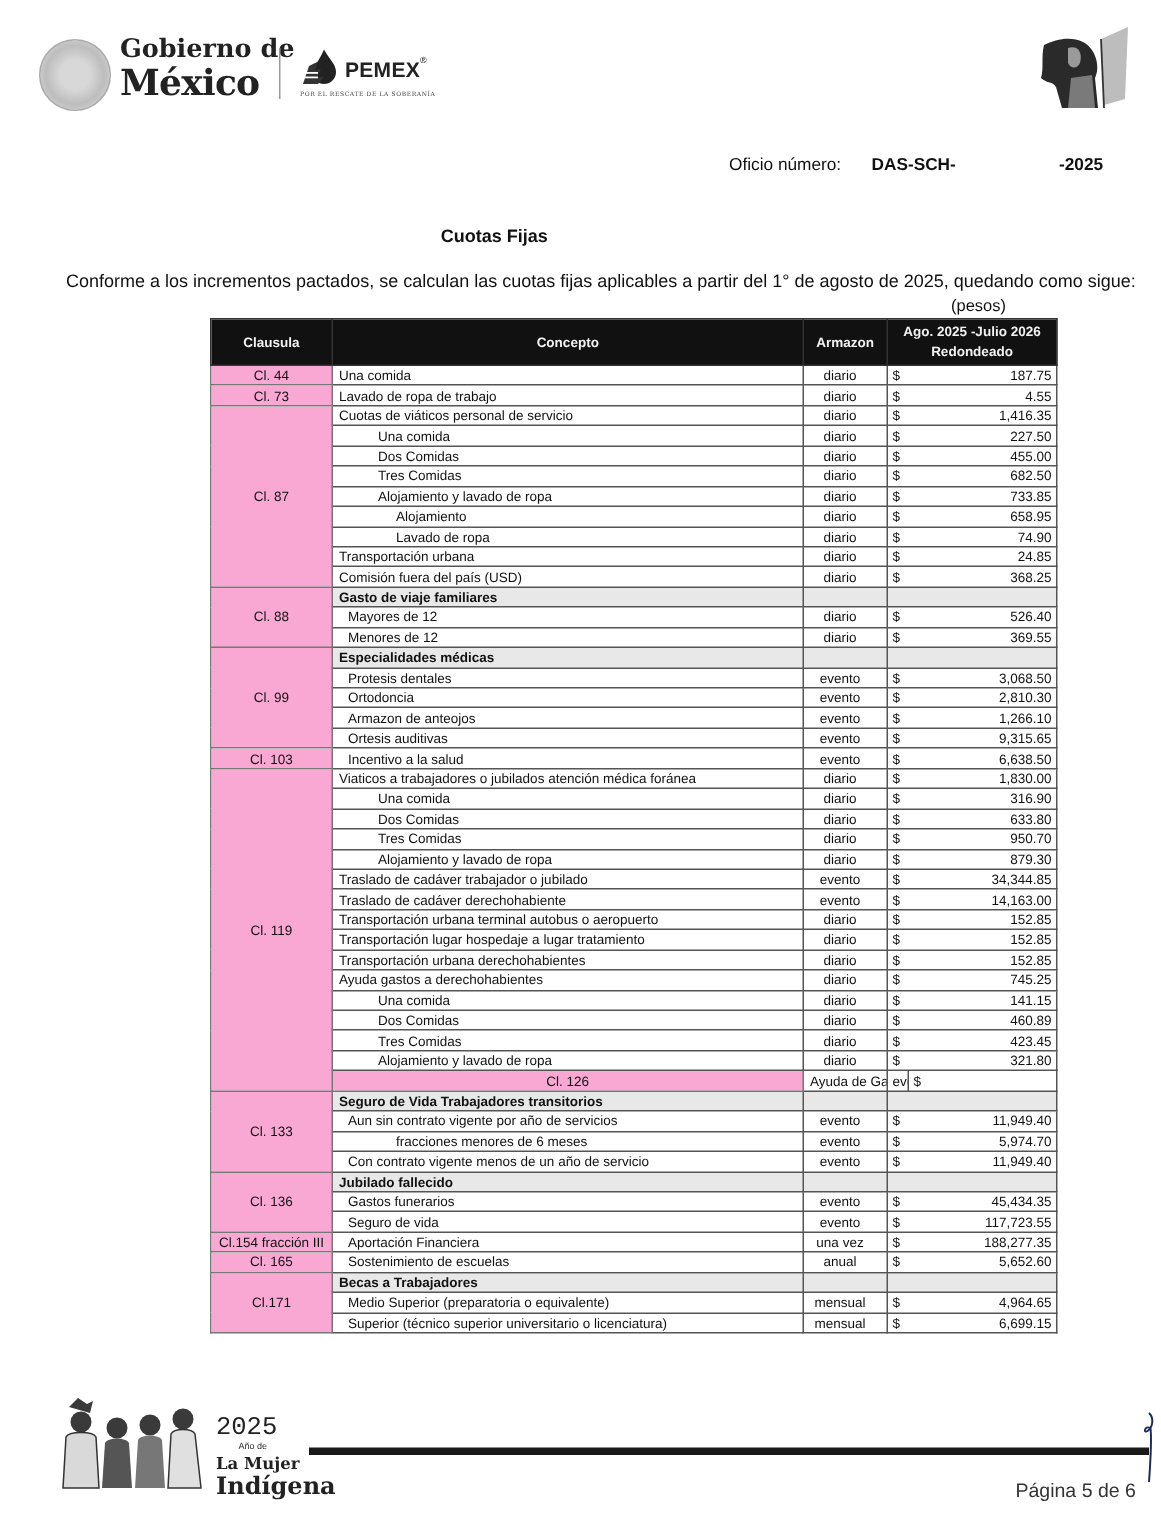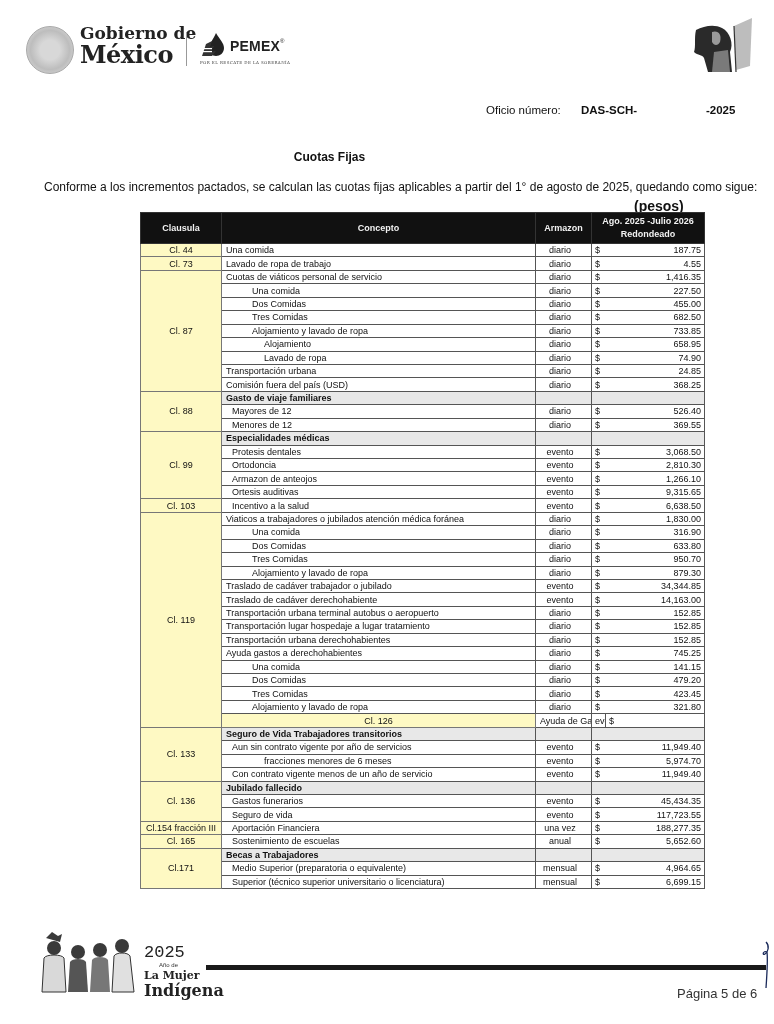--- a/index.html
+++ b/index.html
@@ -17,28 +17,28 @@
   #pemex-text .reg { font-size:6px; font-weight:normal; vertical-align:top; }
   #pemex-tag { left:200px; top:60px; font-family:"DejaVu Serif", serif; font-size:4px; color:#444; letter-spacing:0.4px; }
   #heroine { left:690px; top:16px; width:66px; height:58px; }
 
   #oficio { left:486px; top:104px; font-size:11.5px; }
   #oficio b { font-weight:bold;padding-left:17px; }
   #oficio-year { left:706px; top:104px; font-size:11.5px; font-weight:bold; }
 
   #title { left:0; width:659px; top:150px; text-align:center; font-size:12px; font-weight:bold; }
   #intro { left:44px; top:180px; font-size:12px; white-space:nowrap; }
-  #pesos { left:634px; top:198px; font-size:14px; font-weight:bold; }
+  #pesos { left:634px; top:198px; font-size:11px; font-weight:normal; }
 
   
   #tbl { left:111px; top:212px; width:564px; border-collapse:collapse; table-layout:fixed; font-size:9px;margin-left:29px; }
   #tbl th { background:#111; color:#f2f2f2; font-weight:bold; height:30px; font-size:9px; border:1px solid #333; padding:0; }
   #tbl th.amt { line-height:13px; }
   #tbl td { height:12.45px; padding:0 3px; border:1px solid #555; white-space:nowrap; overflow:hidden; line-height:12px; }
-  #tbl td.cl { background:#fef9c3; text-align:center; border-color:#777; }
+  #tbl td.cl { background:#f9a8d4; text-align:center; border-color:#777; }
   #tbl td.un { text-align:center; padding-right:10px; }
   #tbl td.dol { border-right:none; width:10px; }
   #tbl td.val { text-align:right; border-left:none; }
   #tbl tr.grp td.txt { font-weight:bold; background:#e8e8e8; }
   #tbl tr.grp td.un, #tbl tr.grp td.dol, #tbl tr.grp td.val { background:#e8e8e8; }
   .i1 { padding-left:10px !important; }
   .i2 { padding-left:30px !important; }
   .i3 { padding-left:42px !important; }
   .i0 { padding-left:4px !important; }
 
@@ -300,21 +300,21 @@
       <tr>
         <td class="txt i2">Una comida</td>
         <td class="un">diario</td>
         <td class="dol">$</td>
         <td class="val">141.15</td>
       </tr>
       <tr>
         <td class="txt i2">Dos Comidas</td>
         <td class="un">diario</td>
         <td class="dol">$</td>
-        <td class="val">479.20</td>
+        <td class="val">460.89</td>
       </tr>
       <tr>
         <td class="txt i2">Tres Comidas</td>
         <td class="un">diario</td>
         <td class="dol">$</td>
         <td class="val">423.45</td>
       </tr>
       <tr>
         <td class="txt i2">Alojamiento y lavado de ropa</td>
         <td class="un">diario</td>

